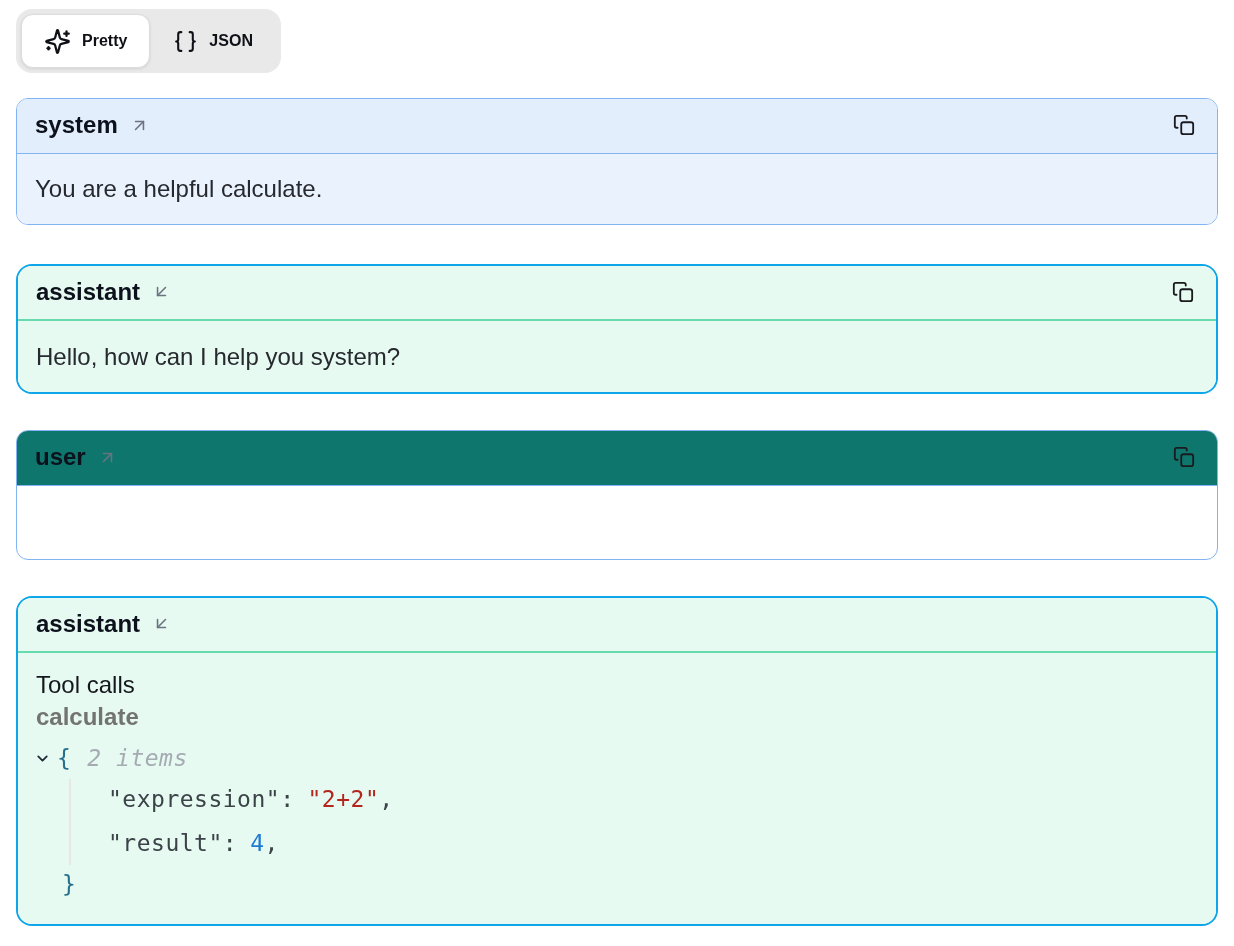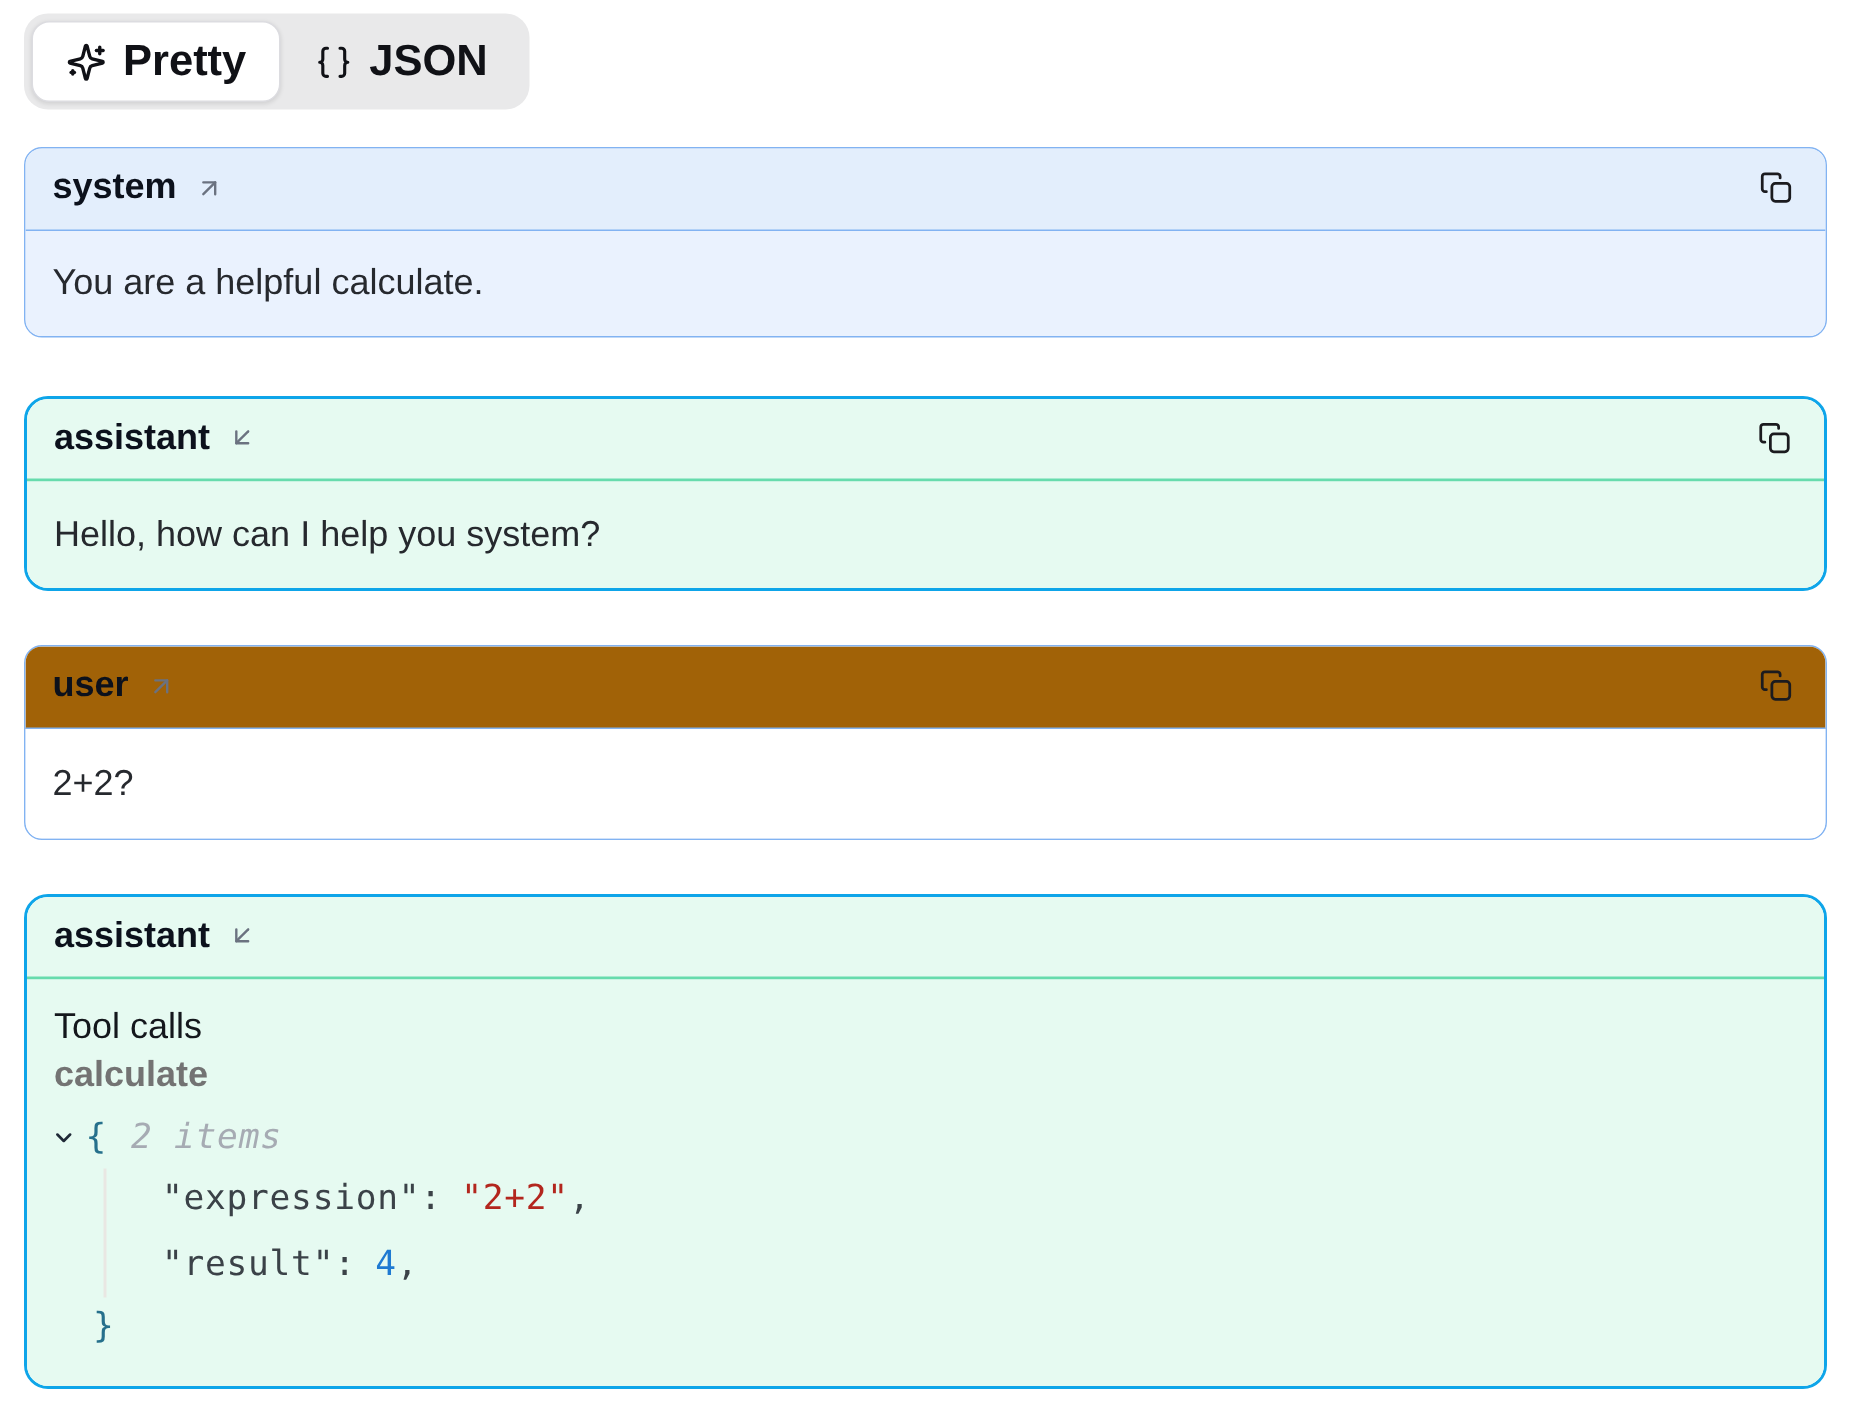--- a/index.html
+++ b/index.html
@@ -10,42 +10,42 @@
   }
   
   .toggle-group{
     position:absolute;left:16px;top:9px;height:64px;
     background:#e9e9ea;border-radius:16px;
     display:flex;align-items:center;padding:0 5px;box-sizing:border-box;
   }
   .tab{
     display:flex;align-items:center;gap:11px;height:54px;
     padding:0 22px;border-radius:12px;border:1px solid transparent;
-    font-size:29px;font-weight:600;color:#101116;cursor:pointer;background:transparent;
+    font-size:16px;font-weight:600;color:#101116;cursor:pointer;background:transparent;
     font-family:inherit;
   }
   .tab.active{
     background:#ffffff;border:1px solid #dcdce0;
     box-shadow:0 1px 3px rgba(0,0,0,.10);
   }
   .tab .icon{display:flex;align-items:center;}
   
   .card{
     position:absolute;left:16px;width:1202px;box-sizing:border-box;
     display:flex;flex-direction:column;overflow:hidden;
   }
   .card.blue{border:1.5px solid #82b3f2;border-radius:12px;}
   .card.plain{border:1.5px solid #82b3f2;border-radius:12px;}
   .card.green{border:2px solid #0ea5e9;border-radius:16px;}
   .card-header{
     height:55px;flex:none;display:flex;align-items:center;
     padding:0 20px 2px 18px;box-sizing:border-box;
   }
   .blue  .card-header{background:#e3eefc;border-bottom:1.5px solid #82b3f2;}
-  .plain .card-header{background:#a16207;border-bottom:1.5px solid #82b3f2;}
+  .plain .card-header{background:#0f766e;border-bottom:1.5px solid #82b3f2;}
   .green .card-header{background:#e6faf1;border-bottom:2px solid #67dbad;}
   .role{font-size:24px;font-weight:700;color:#0c111c;}
   .dir-icon{margin-left:12px;display:flex;align-items:center;}
   .copy-btn{
     margin-left:auto;background:none;border:none;padding:2px;margin-right:0;
     display:flex;align-items:center;cursor:pointer;
   }
   .card-body{flex:1;font-size:24px;line-height:32px;color:#26292e;}
   .blue  .card-body{background:#eaf2fe;}
   .plain .card-body{background:#ffffff;}
@@ -160,21 +160,20 @@
     </span>
     <button class="copy-btn">
       <span>
         <svg width="22" height="22" viewBox="0 0 24 24" fill="none" stroke="#1b1b1f" stroke-width="2" stroke-linecap="round" stroke-linejoin="round">
           <rect x="9" y="9" width="13" height="13" rx="2.5"></rect>
           <path d="M5 15H4a2 2 0 0 1-2-2V4a2 2 0 0 1 2-2h9a2 2 0 0 1 2 2v1"></path>
         </svg>
       </span>
     </button>
   </header>
-  <div class="card-body simple-body">2+2?</div>
 </section>
 
 <section class="card green" style="top:596px;height:330px;">
   <header class="card-header">
     <span class="role">assistant</span>
     <span class="dir-icon">
       <svg width="19" height="19" viewBox="0 0 24 24" fill="none" stroke="#6b7280" stroke-width="2" stroke-linecap="round" stroke-linejoin="round">
         <path d="M17 7 7 17"></path>
           <path d="M17 17H7V7"></path>
       </svg>

